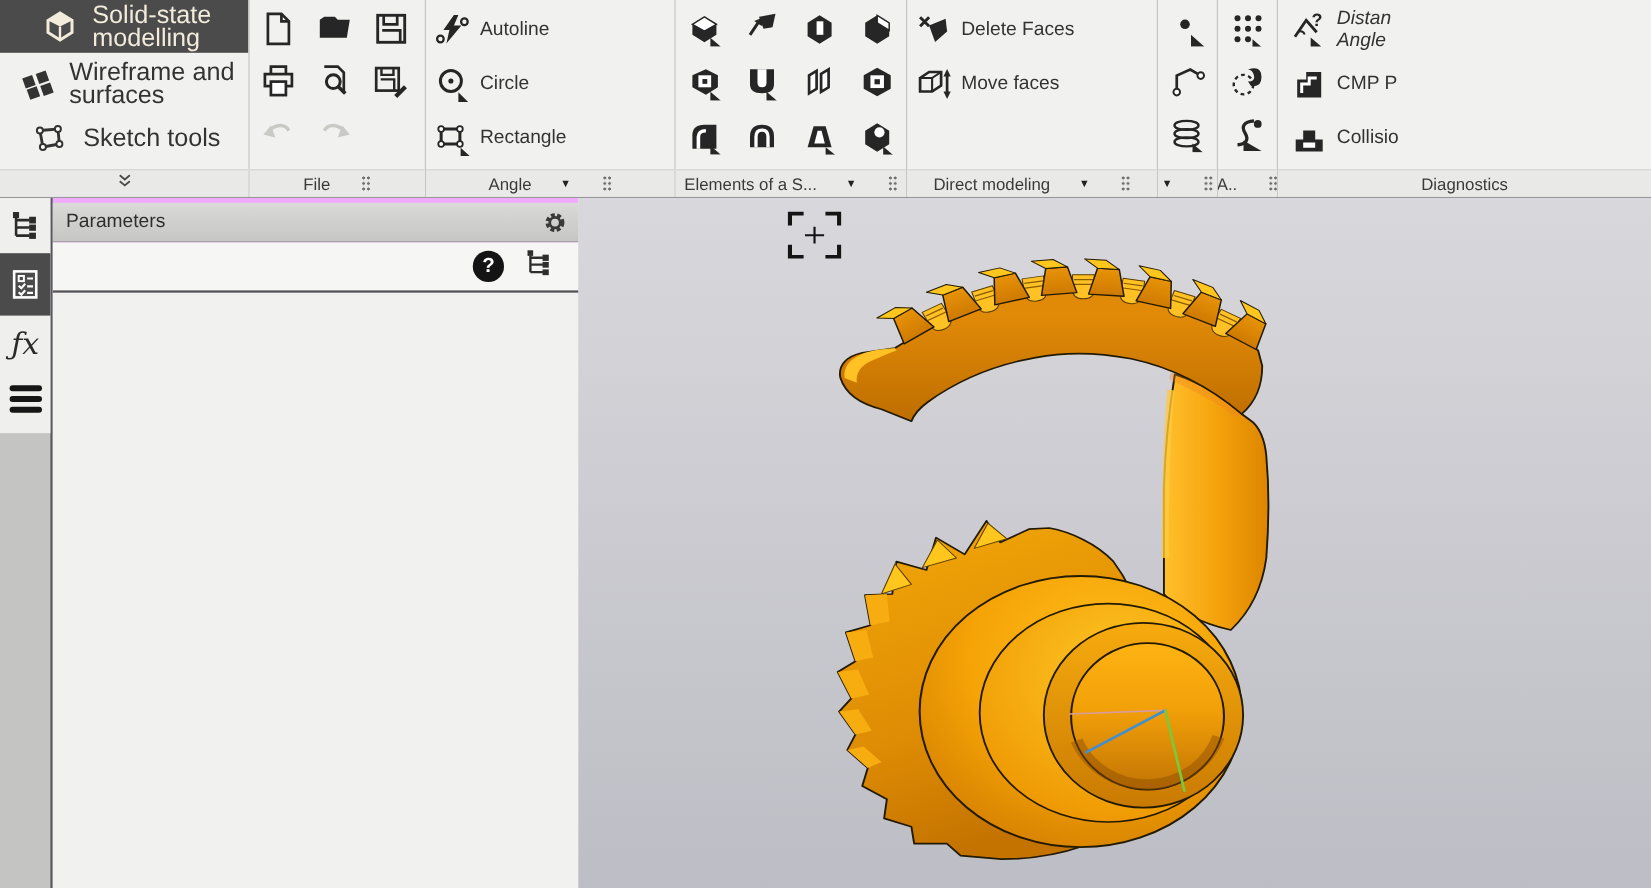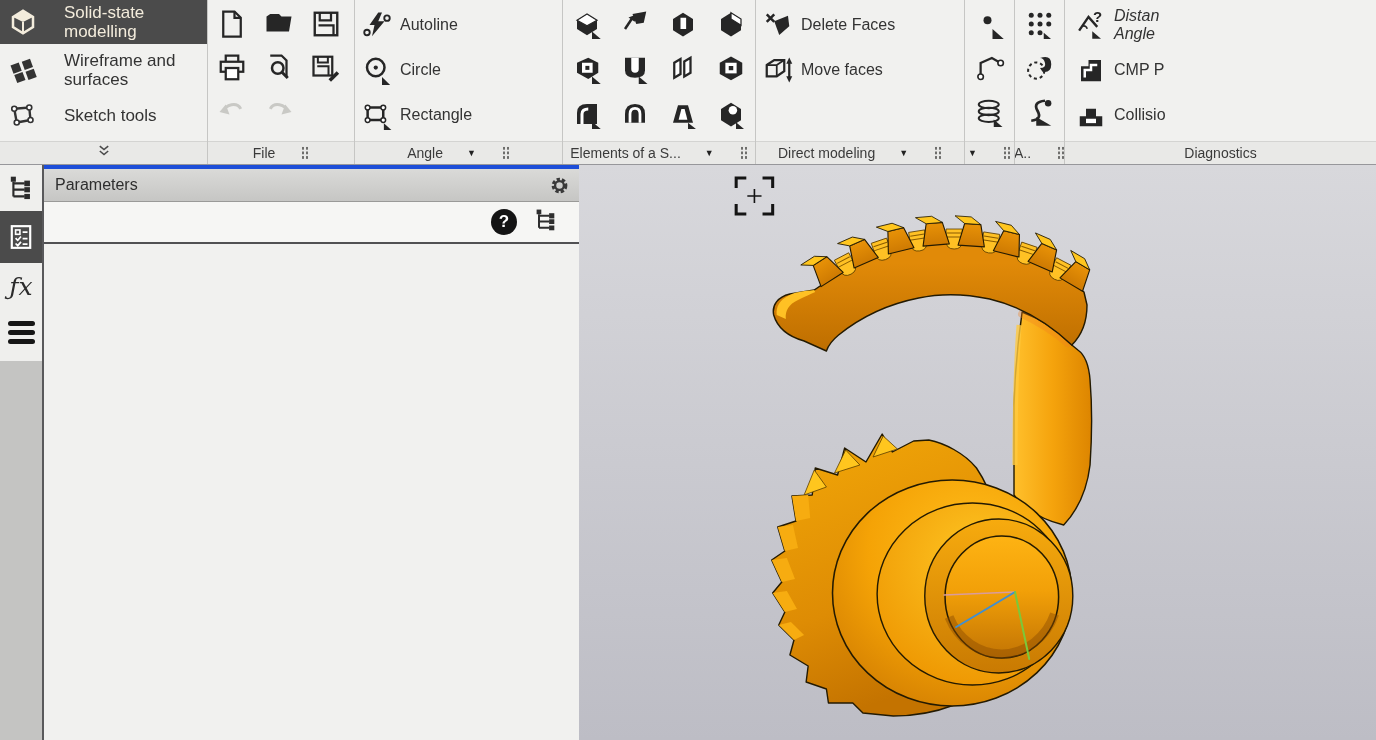--- a/index.html
+++ b/index.html
@@ -22,21 +22,21 @@
     font-size:14px; color:#3A3A3A; gap:24px; padding:0 5px; white-space:nowrap;
   }
   .dd { font-size:9px; color:#222; line-height:1; }
   .grip { width:8px; height:14px; flex:0 0 8px;
     background-image:radial-gradient(circle,#6E6E6C 1.1px,transparent 1.25px);
     background-size:4px 4.6px; }
   .tb-label .grip { margin-left:2px; }
 
   
   .tabs-col { width:208px; }
-  .tab { display:flex; align-items:center; gap:24px; padding:0 4px 0 6px; font-size:17px; line-height:19px; color:#333; cursor:default; }
+  .tab { display:flex; align-items:center; gap:10px; padding:0 4px 0 6px; font-size:21px; line-height:19px; color:#333; cursor:default;justify-content:center; }
   .tab.selected { background:#4B4B4B; color:#F3ECDC; }
   .tab-ic { width:34px; height:34px; flex:0 0 34px; display:flex; align-items:center; justify-content:center; }
   .tl { display:block; }
   .chev-row { height:23px; background:#E9E9E7; border-top:1px solid #D4D4D2; display:flex; align-items:center; justify-content:center; color:#4A4A4A; }
 
   
   .file-grid { display:grid; grid-template-columns:repeat(3,47px); grid-auto-rows:44px; padding-top:2px; justify-items:center; align-items:center; }
   .icbtn { width:38px; height:38px; display:flex; align-items:center; justify-content:center; border-radius:3px; }
   .icbtn.disabled { color:#C9C9C5; }
 
@@ -57,21 +57,21 @@
   .main { flex:1; display:flex; min-height:0; }
 
   .strip { width:44px; display:flex; flex-direction:column; background:#C4C4C2; border-right:2px solid #59595B; }
   .strip-top { background:#EFEFED; display:flex; flex-direction:column; padding-bottom:6px; }
   .strip-btn { height:46px; display:flex; align-items:center; justify-content:center; color:#2B2B2B; }
   .strip-btn.selected { background:#4B4B4B; color:#FFFFFF; height:52px; }
   .fx-glyph { font-size:25px; font-style:italic; font-family:"DejaVu Serif", serif; }
   .stack-ic { display:flex; flex-direction:column; gap:4px; }
   .stack-ic i { display:block; width:27px; height:5px; background:#161616; border-radius:2.5px; }
 
-  .panel { width:535px; display:flex; flex-direction:column; background:#1d4ed8; }
+  .panel { width:438px; display:flex; flex-direction:column; background:#f0abfc; }
   .panel-header { height:33px; background:linear-gradient(#DADAD8,#C6C6C4); border-bottom:1px solid #9A9A98;
     display:flex; align-items:center; padding:0 8px 0 11px; font-size:16px; color:#2E2E2E; margin-top:4px; }
   .panel-header .sp { flex:1; }
   .gear-btn { width:24px; height:24px; display:flex; align-items:center; justify-content:center; color:#3A3A3A; }
   .panel-toolbar { height:42px; background:#F6F6F4; border-bottom:2px solid #515153;
     display:flex; align-items:center; justify-content:flex-end; gap:17px; padding-right:20px; }
   .help-ic { width:26px; height:26px; border-radius:50%; background:#141414; color:#fff;
     display:flex; align-items:center; justify-content:center; font-size:17px; font-weight:bold; }
   .panel-content { flex:1; background:#F1F1EF; }
 

